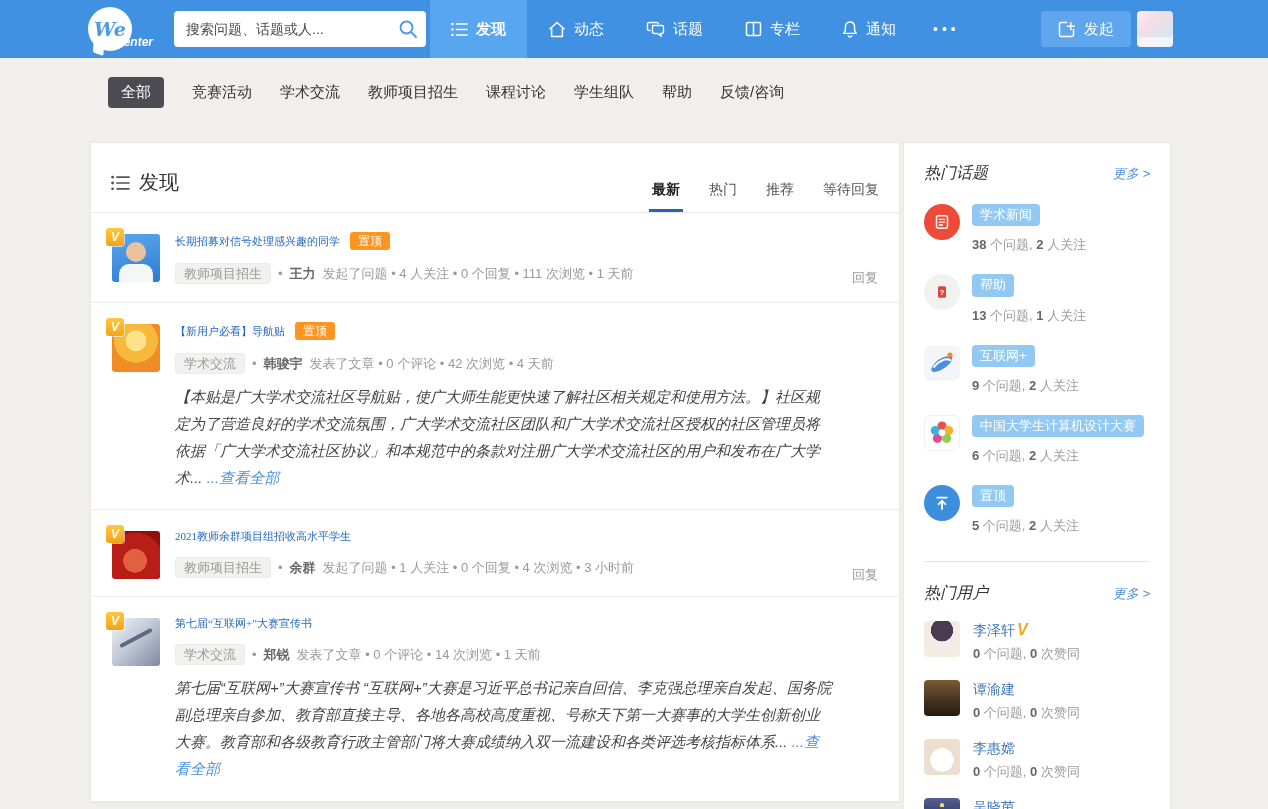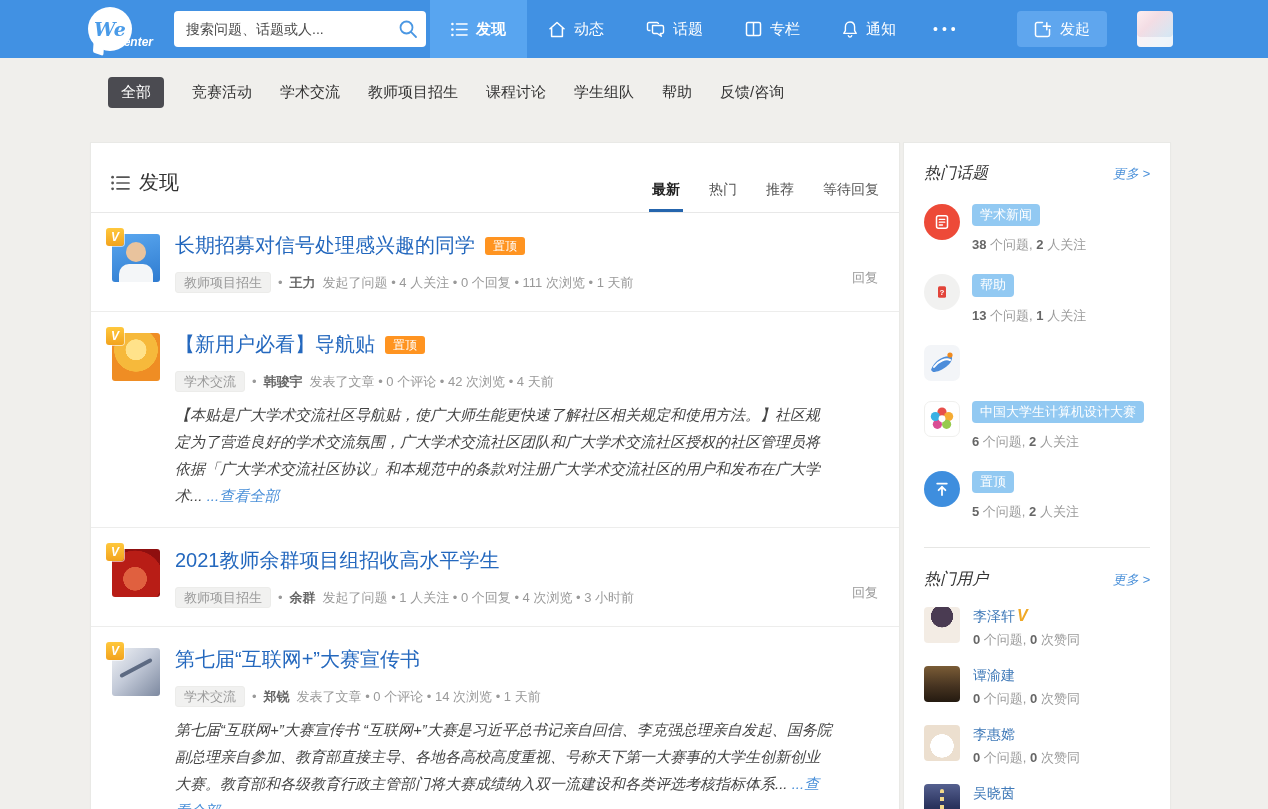--- a/index.html
+++ b/index.html
@@ -24,21 +24,21 @@
   .search { position:relative; width:252px; height:36px; margin-left:8px; flex:none; }
   .search-input { width:100%; height:100%; border:none; border-radius:4px; padding:0 38px 0 12px; font-size:14px; outline:none; color:#333; font-family:inherit; }
   .search-input::placeholder { color:#4a4a4a; opacity:1; }
   .search-btn { position:absolute; right:8px; top:8px; width:20px; height:20px; cursor:pointer; }
 
   .nav { display:flex; height:58px; margin-left:4px; }
   .nav-item { display:flex; align-items:center; gap:8px; padding:0 21px; color:#fff; font-size:15px; }
   .nav-item.active { background:var(--navbar_active_bg,#58a5f0); font-weight:bold; }
   .nav-more { font-size:14px; letter-spacing:4px; padding:0 16px; }
 
-  .nav-right { margin-left:auto; display:flex; align-items:center; gap:30px; padding-right:95px; }
+  .nav-right { margin-left:auto; display:flex; align-items:center; gap:6px; padding-right:95px; }
   .publish-btn { display:flex; align-items:center; gap:9px; height:36px; padding:0 17px; border:none; border-radius:4px;
     background:var(--publish_btn_bg,#5fa6ee); color:#fff; font-size:15px; cursor:pointer; font-family:inherit; }
   .top-avatar { width:36px; height:36px; border-radius:4px;
     background:linear-gradient(135deg,#fdeef0 0%,#f3dde4 35%,#d9e6f2 75%,#cfe2f2 100%);
     box-shadow:inset 0 -10px 0 rgba(255,255,255,.6); cursor:pointer; }
 
   
   .filterbar { display:flex; align-items:center; gap:28px; margin:19px 97px 0 108px; height:31px; }
   .filter { font-size:15px; color:#333; }
   .filter.active { background:var(--filter_active_bg,#4b4b51); color:#fff; padding:6px 13px; border-radius:4px; }
@@ -61,21 +61,21 @@
   
   .feed-item { position:relative; padding:19px 20px 18px; border-bottom:1px solid #ededec; }
   .feed-item:last-child { border-bottom:none; }
   .avatar-wrap { position:absolute; left:21px; top:21px; width:48px; height:48px; }
   .f-avatar { width:48px; height:48px; border-radius:3px; position:relative; overflow:hidden; }
   .vbadge { position:absolute; top:-6px; left:-6px; width:18px; height:18px; border-radius:3px;
     background:linear-gradient(180deg,#ffc83d,#f2a31d); color:#fff; font-weight:bold; font-style:italic; font-size:12px;
     display:flex; align-items:center; justify-content:center; box-shadow:0 0 0 1px rgba(255,255,255,.6); }
   .item-body { margin-left:64px; padding-right:46px; }
   .title-row { display:flex; align-items:center; gap:10px; }
-  .item-title { font-size:20px; color:var(--title_link,#2468be); }
+  .item-title { font-size:11px; color:var(--title_link,#2468be);font-family:Liberation Serif, serif; }
   .pin { background:var(--pin_badge_bg,#ff9421); color:#fff; font-size:12px; padding:3px 8px; border-radius:3px; line-height:1; }
   .meta { margin-top:13px; font-size:13px; color:var(--meta_text,#999); display:flex; align-items:center; gap:7px; flex-wrap:wrap; }
   .tagpill { background:#f1f1f0; border:1px solid #ececea; border-radius:3px; padding:3px 8px; color:#999; line-height:1; }
   .meta .author { color:#666; font-weight:bold; }
   .excerpt { margin-top:9px; font-size:15px; line-height:27px; color:var(--excerpt_text,#444);font-style:italic; }
   .more-link { color:var(--link_blue,#4a90d9); }
   .reply-link { position:absolute; right:21px; top:56px; font-size:13px; color:#999; }
 
   
   .av-f0 { background:linear-gradient(165deg,#5aa7ef 0%,#2e7bd0 100%); }
@@ -356,20 +356,24 @@
     </div>
 
     <div class="topic-row">
       <div class="topic-icon ti-inet">
         <svg width="36" height="36" viewBox="0 0 36 36">
           <path d="M7 25 C10 15 22 9 28 12 C29 18 18 27 9 27 Z" fill="#3b82d6" opacity="0.9"></path>
           <path d="M10 22 C14 16 22 13 26 15" stroke="#fff" stroke-width="2" fill="none" stroke-linecap="round"></path>
           <circle cx="26" cy="10" r="2.6" fill="#f08a1d"></circle>
         </svg>
       </div>
+      <div class="topic-info">
+        <a class="topic-pill">互联网+</a>
+        <div class="stats"><b>9</b><span> 个问题, </span><b>2</b><span> 人关注</span></div>
+      </div>
     </div>
 
     <div class="topic-row">
       <div class="topic-icon ti-comp">
         <svg width="32" height="32" viewBox="0 0 32 32">
           <g opacity="0.92">
             <circle cx="16" cy="9" r="4.6" fill="#e6413c"></circle>
               <circle cx="22.6" cy="13.5" r="4.6" fill="#f5a623"></circle>
             <circle cx="20.6" cy="21.3" r="4.6" fill="#8dc63f"></circle>
               <circle cx="11.4" cy="21.3" r="4.6" fill="#d63f8c"></circle>

